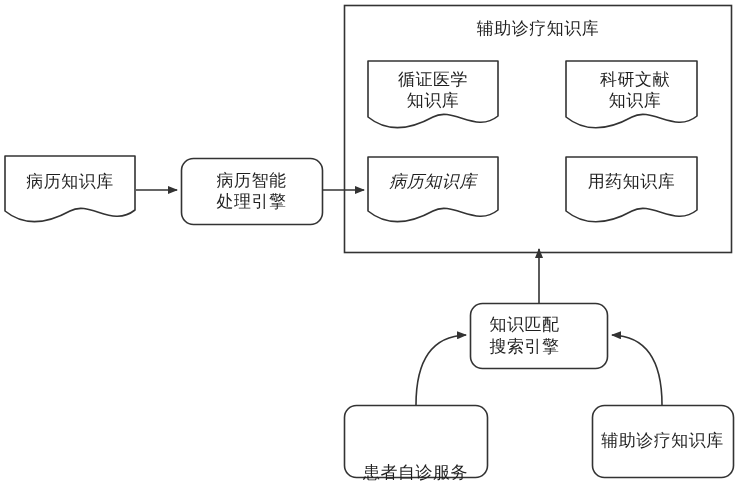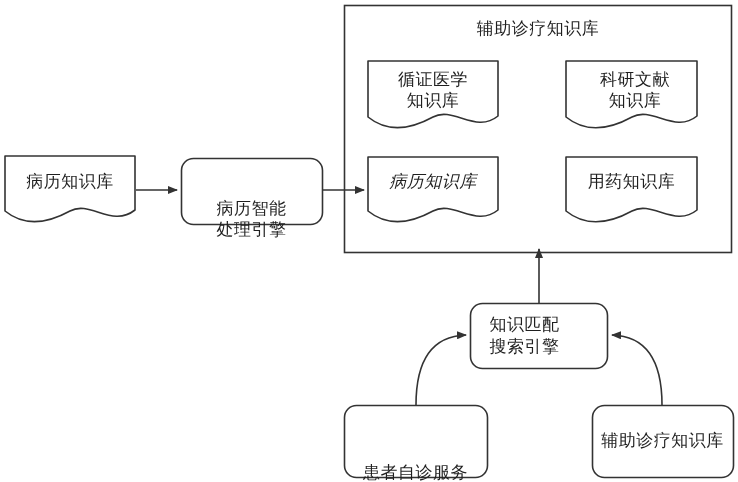--- a/index.html
+++ b/index.html
@@ -63,21 +63,21 @@
 
   <path d="M416,405 C416,358 434,336 466,335" fill="none" stroke="#333333" stroke-width="1.6" marker-end="url(#arrowhead)"></path>
 
   <path d="M662,405 C662,358 644,336 612,335" fill="none" stroke="#333333" stroke-width="1.6" marker-end="url(#arrowhead)"></path>
 </svg>
 
 <div class="group-title" style="left:344px;top:17px;width:388px;">辅助诊疗知识库</div>
 
 <div class="node-label" style="left:5px;top:158px;width:130px;height:48px;">病历知识库</div>
 
-<div class="node-label" style="left:181px;top:158px;width:141px;height:66px;margin-top:28px;">病历智能
+<div class="node-label" style="left:181px;top:158px;width:141px;height:66px;">病历智能
 处理引擎</div>
 
 <div class="node-label" style="left:368px;top:62px;width:130px;height:56px;">循证医学
 知识库</div>
 
 <div class="node-label" style="left:566px;top:62px;width:138px;height:56px;">科研文献
 知识库</div>
 
 <div class="node-label" style="left:368px;top:158px;width:130px;height:48px;font-style:italic;">病历知识库</div>
 

